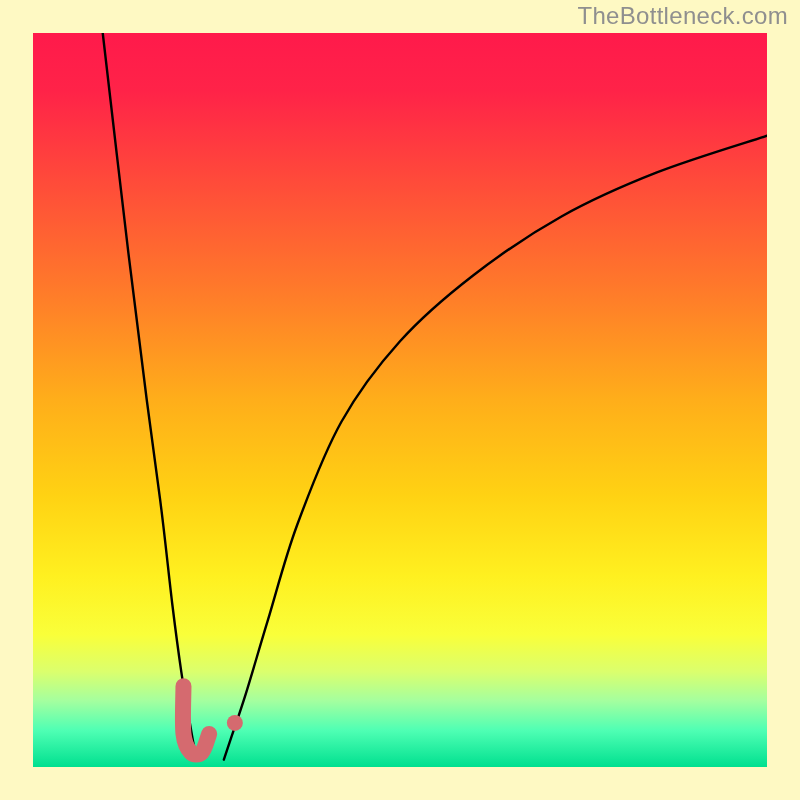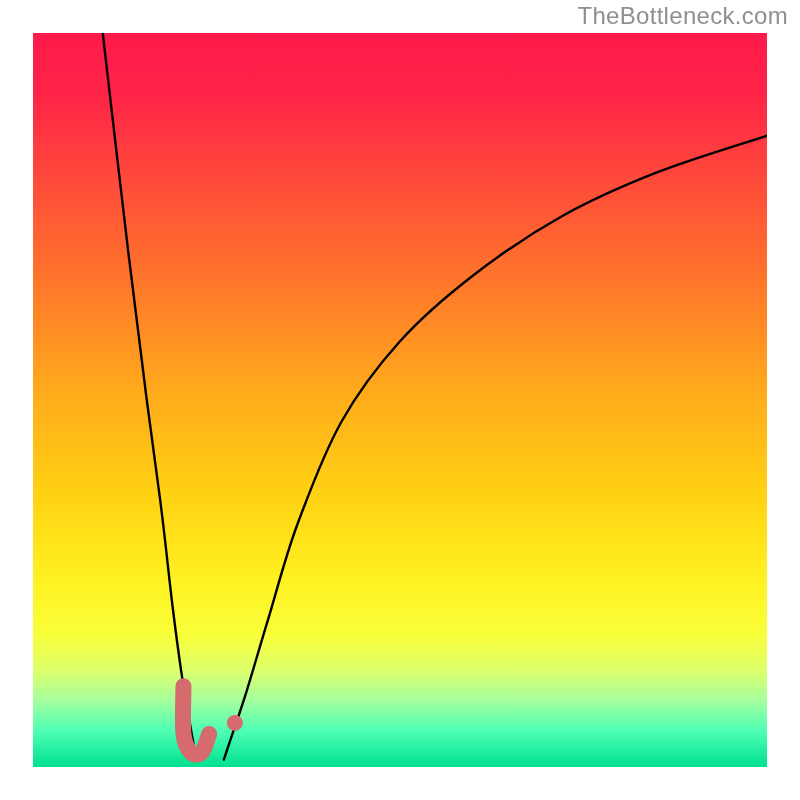--- a/index.html
+++ b/index.html
@@ -9,21 +9,21 @@
     height: 800px;
     background: #000;
     overflow: hidden;
   }
   .frame {
     position: absolute;
     left: 0;
     top: 0;
     width: 800px;
     height: 800px;
-    background: #ffffff;
+    background: #fef9c3;
   }
   .plot {
     position: absolute;
     left: 33px;
     top: 33px;
     width: 734px;
     height: 734px;
     overflow: hidden;
   }
   .gradient {

